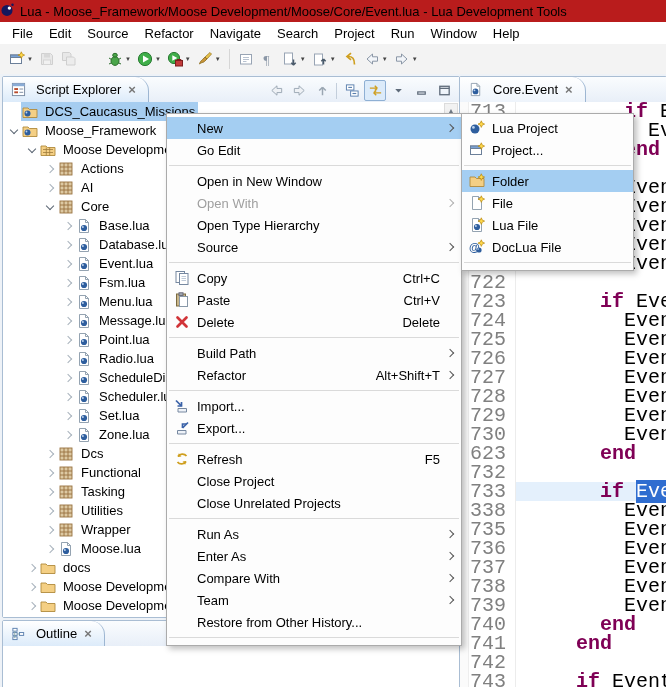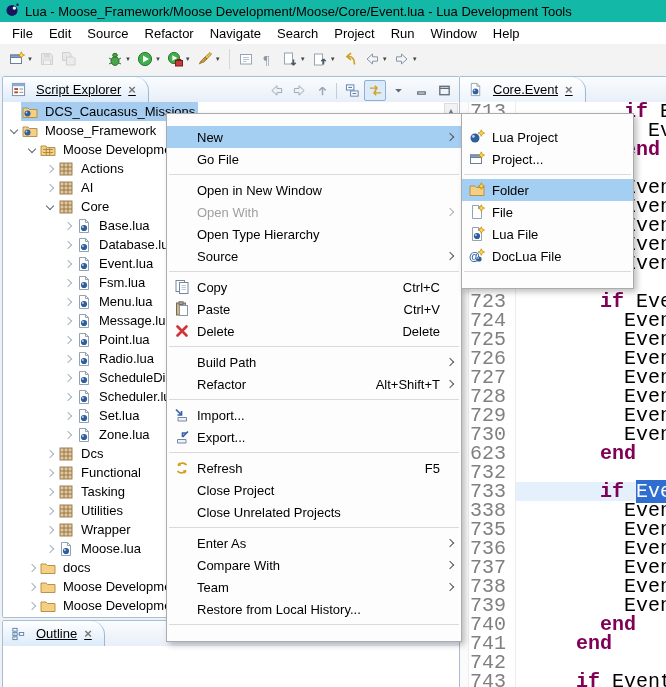--- a/index.html
+++ b/index.html
@@ -1,33 +1,33 @@
 <!DOCTYPE html>
 <html><head>
 <meta charset="utf-8">
 <style>
   html,body{margin:0;padding:0;background:#fff;}
   .root{position:relative;width:666px;height:687px;overflow:hidden;background:#fff;
         font-family:"Liberation Sans",sans-serif;font-size:13px;color:#000;}
   
-  .titlebar{position:absolute;left:0;top:0;right:0;height:22px;background:#14b8a6;display:flex;align-items:center;padding-left:5px;}
+  .titlebar{position:absolute;left:0;top:0;right:0;height:22px;background:#b91c1c;display:flex;align-items:center;}
   .titlebar .ttext{margin-left:6px;font-size:13px;white-space:nowrap;}
   .menubar{position:absolute;left:0;top:22px;right:0;height:22px;background:#fff;display:flex;align-items:center;padding-left:4px;}
   .menubar .mb{padding:2px 8px;cursor:default;}
   .toolbar{position:absolute;left:0;top:44px;right:0;height:30px;background:#f3f3f3;border-bottom:1px solid #e2e2e2;display:flex;align-items:center;padding-left:6px;}
   .tb{height:24px;display:flex;align-items:center;padding:0 2px;margin:0 1px;}
   .tb.dis{opacity:.4;}
   .dd{font-size:6px;color:#444;margin-left:2px;}
   .tsep{width:1px;height:20px;background:#d6d6d6;margin:0 5px;}
   .tgap{width:24px;}
   
   .bench{position:absolute;left:0;top:74px;right:0;bottom:0;background:#eef2f7;}
   .view{position:absolute;background:#fff;border:1px solid #a9bdd3;border-radius:2px;}
   .vhead{position:absolute;left:0;top:0;right:0;height:25px;background:linear-gradient(#fafcfe,#e8eff8);border-bottom:1px solid #a9bdd3;display:flex;align-items:flex-end;}
-  .tab{display:inline-flex;align-items:center;height:25px;padding:0 12px 0 7px;background:linear-gradient(#ffffff,#dcebfa);border-right:1px solid #9db6d2;border-top-right-radius:14px;border-top-left-radius:2px;text-decoration:underline;}
+  .tab{display:inline-flex;align-items:center;height:25px;padding:0 12px 0 7px;background:linear-gradient(#ffffff,#dcebfa);border-right:1px solid #9db6d2;border-top-right-radius:14px;border-top-left-radius:2px;}
   .tab .tlabel{margin:0 5px 0 5px;white-space:nowrap;}
   .tclose{color:#777;font-size:13px;font-weight:bold;line-height:1;margin-left:2px;cursor:default;}
   .vtools{position:absolute;right:4px;top:3px;display:flex;align-items:center;}
   .vt{width:20px;height:19px;display:flex;align-items:center;justify-content:center;margin-left:1px;border:1px solid transparent;}
   .vt.active{background:#dcebfa;border:1px solid #8fb0d4;border-radius:2px;}
   .vsep{width:1px;height:16px;background:#c3cedb;margin:0 3px;}
   
   .treewrap{position:absolute;left:0;top:25px;right:0;bottom:0;background:#fff;overflow:hidden;}
   .trow{height:19px;display:flex;align-items:center;white-space:nowrap;}
   .exp{width:14px;height:14px;display:inline-flex;align-items:center;justify-content:center;flex:none;}
@@ -43,21 +43,21 @@
   .cl{height:19px;display:flex;font-family:"Liberation Mono",monospace;font-size:20px;line-height:19px;}
   .ann{width:8px;background:#fbfbfb;border-right:1px solid #eeeeee;flex:none;}
   .ln{width:46px;flex:none;text-align:right;padding-right:9px;color:#808080;background:#fff;box-sizing:border-box;}
   .lbody{flex:1;display:flex;min-width:0;}
   .fold{width:12px;flex:none;border-left:1px solid #ececec;}
   .ct{white-space:pre;}
   .cl.cur .lbody{background:#e4f0fc;}
   .kw{color:#7f0055;font-weight:bold;}
   .selcode{background:#2f6dd0;color:#fff;}
   
-  .menu{position:absolute;background:#fdfdfd;border:1px solid #ababab;box-shadow:3px 3px 6px rgba(0,0,0,.25);z-index:50;padding:12px 0;}
+  .menu{position:absolute;background:#fdfdfd;border:1px solid #ababab;box-shadow:3px 3px 6px rgba(0,0,0,.25);z-index:50;padding:3px 0;}
   .mi{display:flex;align-items:center;height:22px;padding-right:5px;}
   .mi.hl{background:#a4cef2;}
   .mi.dis{color:#9f9f9f;}
   .mico{width:30px;flex:none;display:flex;align-items:center;justify-content:center;}
   .mlabel{white-space:nowrap;}
   .mspace{flex:1;}
   .msc{white-space:nowrap;padding-left:18px;}
   .mar{width:12px;flex:none;display:flex;align-items:center;justify-content:center;margin-left:4px;}
   .mchev{width:5px;height:5px;border-top:1.3px solid #555;border-right:1.3px solid #555;transform:rotate(45deg);}
   .mi.dis .mchev{border-color:#b0b0b0;}
@@ -1010,21 +1010,21 @@
       <div class="mi hl">
         <span class="mico"></span>
         <span class="mlabel">New</span>
         <span class="mspace"></span>
         <span class="mar">
           <span class="mchev"></span>
         </span>
       </div>
       <div class="mi">
         <span class="mico"></span>
-        <span class="mlabel">Go File</span>
+        <span class="mlabel">Go Edit</span>
         <span class="mspace"></span>
         <span class="mar"></span>
       </div>
       <div class="msep"></div>
       <div class="mi">
         <span class="mico"></span>
         <span class="mlabel">Open in New Window</span>
         <span class="mspace"></span>
         <span class="mar"></span>
       </div>
@@ -1165,45 +1165,53 @@
       </div>
       <div class="mi">
         <span class="mico"></span>
         <span class="mlabel">Close Unrelated Projects</span>
         <span class="mspace"></span>
         <span class="mar"></span>
       </div>
       <div class="msep"></div>
       <div class="mi">
         <span class="mico"></span>
-        <span class="mlabel">Enter As</span>
+        <span class="mlabel">Run As</span>
         <span class="mspace"></span>
         <span class="mar">
           <span class="mchev"></span>
         </span>
       </div>
       <div class="mi">
         <span class="mico"></span>
-        <span class="mlabel">Compare With</span>
+        <span class="mlabel">Enter As</span>
         <span class="mspace"></span>
         <span class="mar">
           <span class="mchev"></span>
         </span>
       </div>
       <div class="mi">
         <span class="mico"></span>
-        <span class="mlabel">Team</span>
+        <span class="mlabel">Compare With</span>
         <span class="mspace"></span>
         <span class="mar">
           <span class="mchev"></span>
         </span>
       </div>
       <div class="mi">
         <span class="mico"></span>
-        <span class="mlabel">Restore from Local History...</span>
+        <span class="mlabel">Team</span>
+        <span class="mspace"></span>
+        <span class="mar">
+          <span class="mchev"></span>
+        </span>
+      </div>
+      <div class="mi">
+        <span class="mico"></span>
+        <span class="mlabel">Restore from Other History...</span>
         <span class="mspace"></span>
         <span class="mar"></span>
       </div>
       <div class="msep"></div>
     </div>
   <div class="menu" id="subMenu" style="left:461px;top:113px;width:171px;">
       <div class="mi">
         <span class="mico">
           <span class="ic" style="display: inline-flex;">
             <svg width="16" height="16" viewBox="0 0 16 16">

